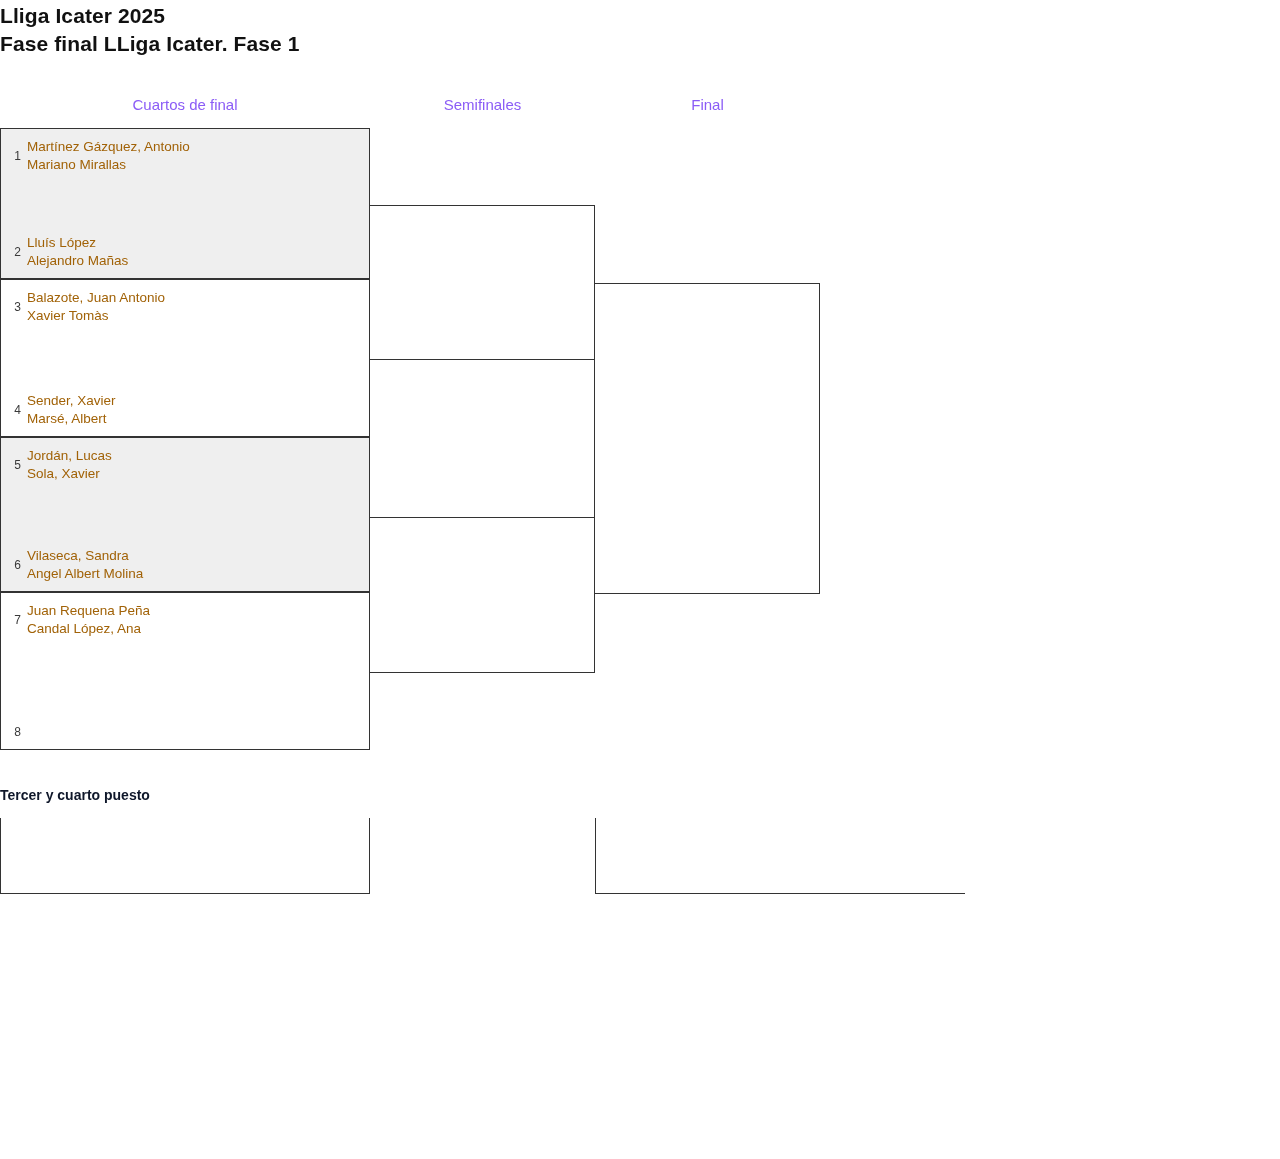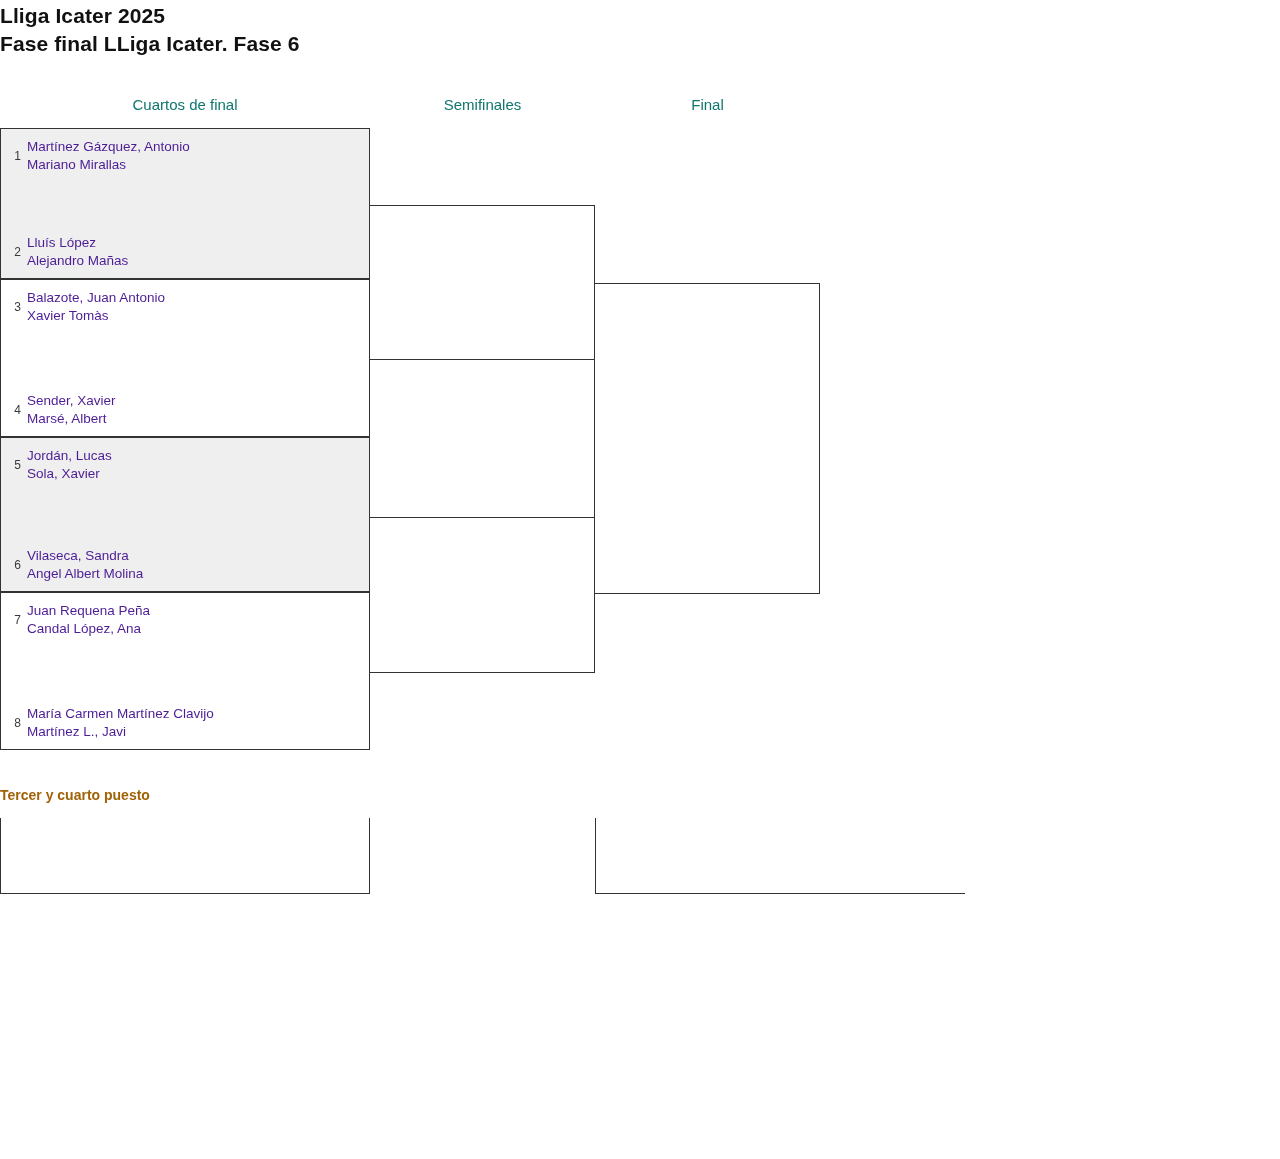--- a/index.html
+++ b/index.html
@@ -23,21 +23,21 @@
 
   .logo {
     position: absolute; right: 8px; top: 4px;
     width: 230px; height: 58px;
   }
   .logo svg { display: block; }
 
   
   .round-head {
     position: absolute; top: 96px;
-    font-size: 15px; color: #0f766e;
+    font-size: 15px; color: #8b5cf6;
     text-align: center; white-space: nowrap;
   }
   #rh-qf { left: 0;    width: 370px; }
   #rh-sf { left: 370px; width: 225px; text-align: center; }
   #rh-f  { left: 595px; width: 225px; }
 
   
   .bracket { position: absolute; left: 0; top: 0; width: 1280px; height: 1159px; }
 
   
@@ -54,37 +54,37 @@
   }
   .match .slot.top    { top: 9px; }
   .match .slot.bottom { bottom: 8px; }
   .seed {
     width: 19px; flex: 0 0 19px;
     font-size: 12px; color: #3a3a3a;
     text-align: center; line-height: 18px;
     padding-top: 9px;
   }
   .names {
-    font-size: 13.5px; line-height: 18px; color: #4c1d95;
+    font-size: 13.5px; line-height: 18px; color: #a16207;
     white-space: nowrap;
   }
   .names span { display: block; }
 
   
   .conn {
     position: absolute;
     border: 1px solid #333333;
     border-left: 1px solid #333333;
     background: transparent;
   }
 
   
   .third-title {
     position: absolute; left: 0; top: 787px;
-    font-size: 14px; font-weight: bold; color: #a16207;
+    font-size: 14px; font-weight: bold; color: #0f172a;
     white-space: nowrap;
   }
   .third-left {
     position: absolute; left: 0; top: 818px;
     width: 370px; height: 76px;
     border: 1px solid #333333; border-top: none;
     background: transparent;
   }
   .third-right {
     position: absolute; left: 595px; top: 818px;
@@ -94,21 +94,21 @@
     background: transparent;
   }
 </style>
 </head>
 <body>
 
 <div class="page">
 
   <div class="title-block">
     <span class="title-line">Lliga Icater 2025</span>
-    <span class="title-line">Fase final LLiga Icater. Fase 6</span>
+    <span class="title-line">Fase final LLiga Icater. Fase 1</span>
   </div>
 
 
   <div class="round-head" id="rh-qf">Cuartos de final</div>
   <div class="round-head" id="rh-sf">Semifinales</div>
   <div class="round-head" id="rh-f">Final</div>
 
   <div class="bracket">
 
     <div class="match shaded" style="top:128px;height:151px;">
@@ -165,24 +165,20 @@
     <div class="match" style="top:592px;height:158px;">
       <div class="slot top">
         <div class="seed">7</div>
         <div class="names">
           <span>Juan Requena Peña</span>
           <span>Candal López, Ana</span>
         </div>
       </div>
       <div class="slot bottom">
         <div class="seed">8</div>
-        <div class="names">
-          <span>María Carmen Martínez Clavijo</span>
-          <span>Martínez L., Javi</span>
-        </div>
       </div>
     </div>
 
     <div class="conn" style="left:369px;top:205px;width:226px;height:155px;"></div>
 
     <div class="conn" style="left:369px;top:517px;width:226px;height:156px;"></div>
 
     <div class="conn" style="left:594px;top:283px;width:226px;height:311px;"></div>
 
   </div>

